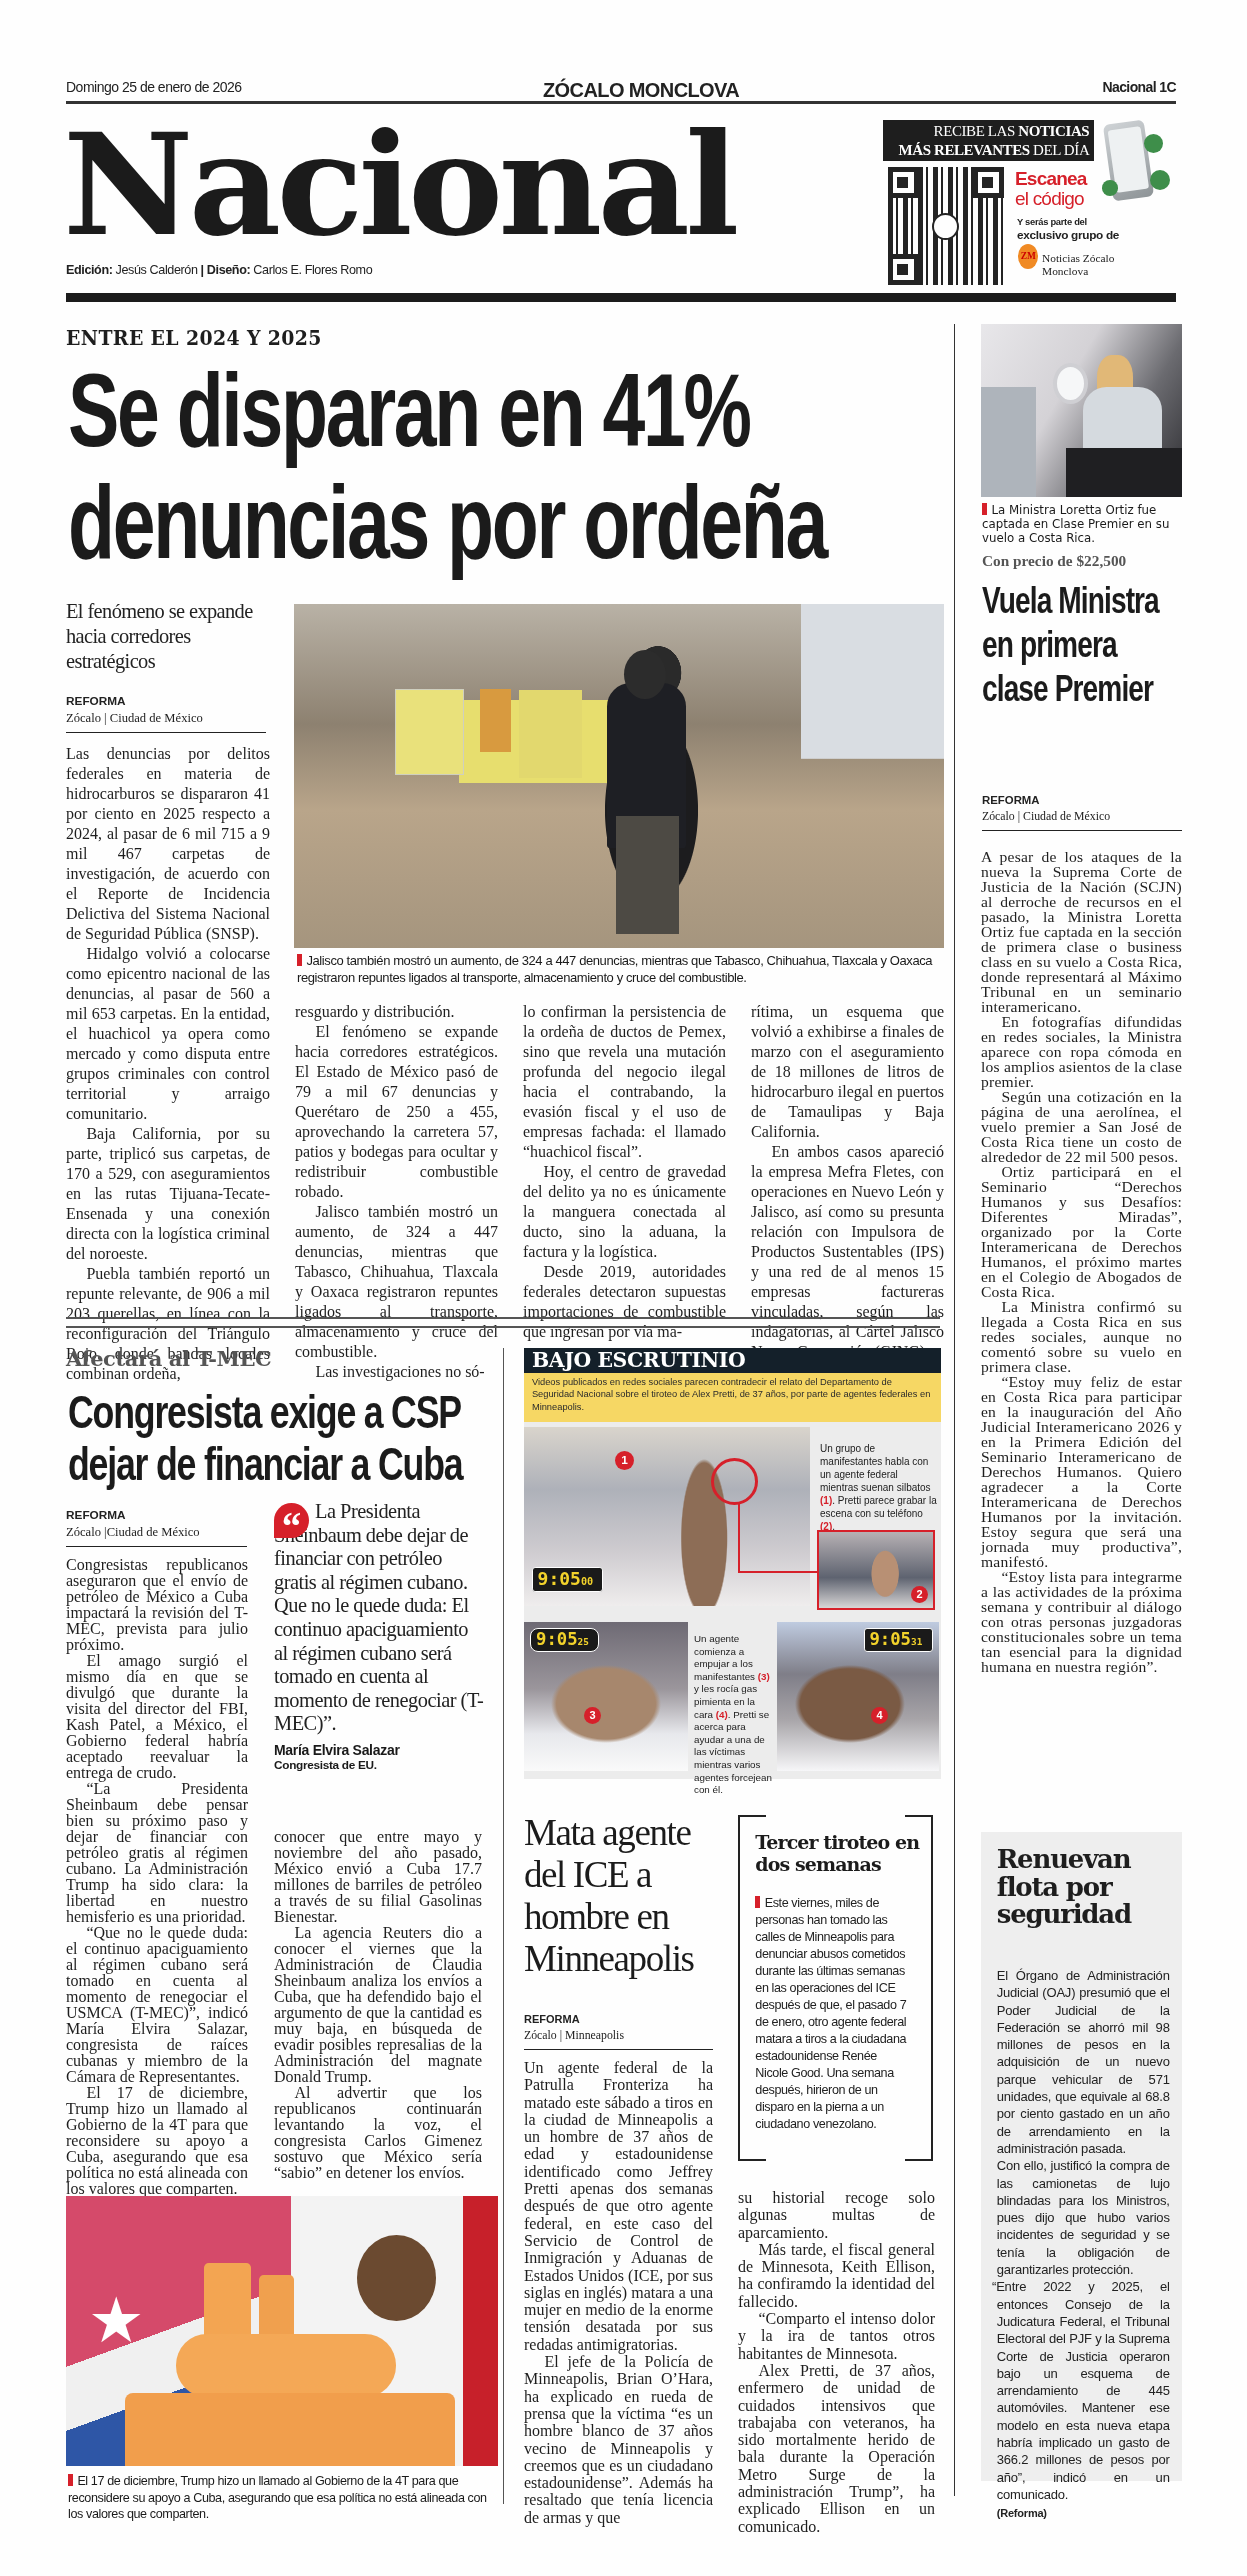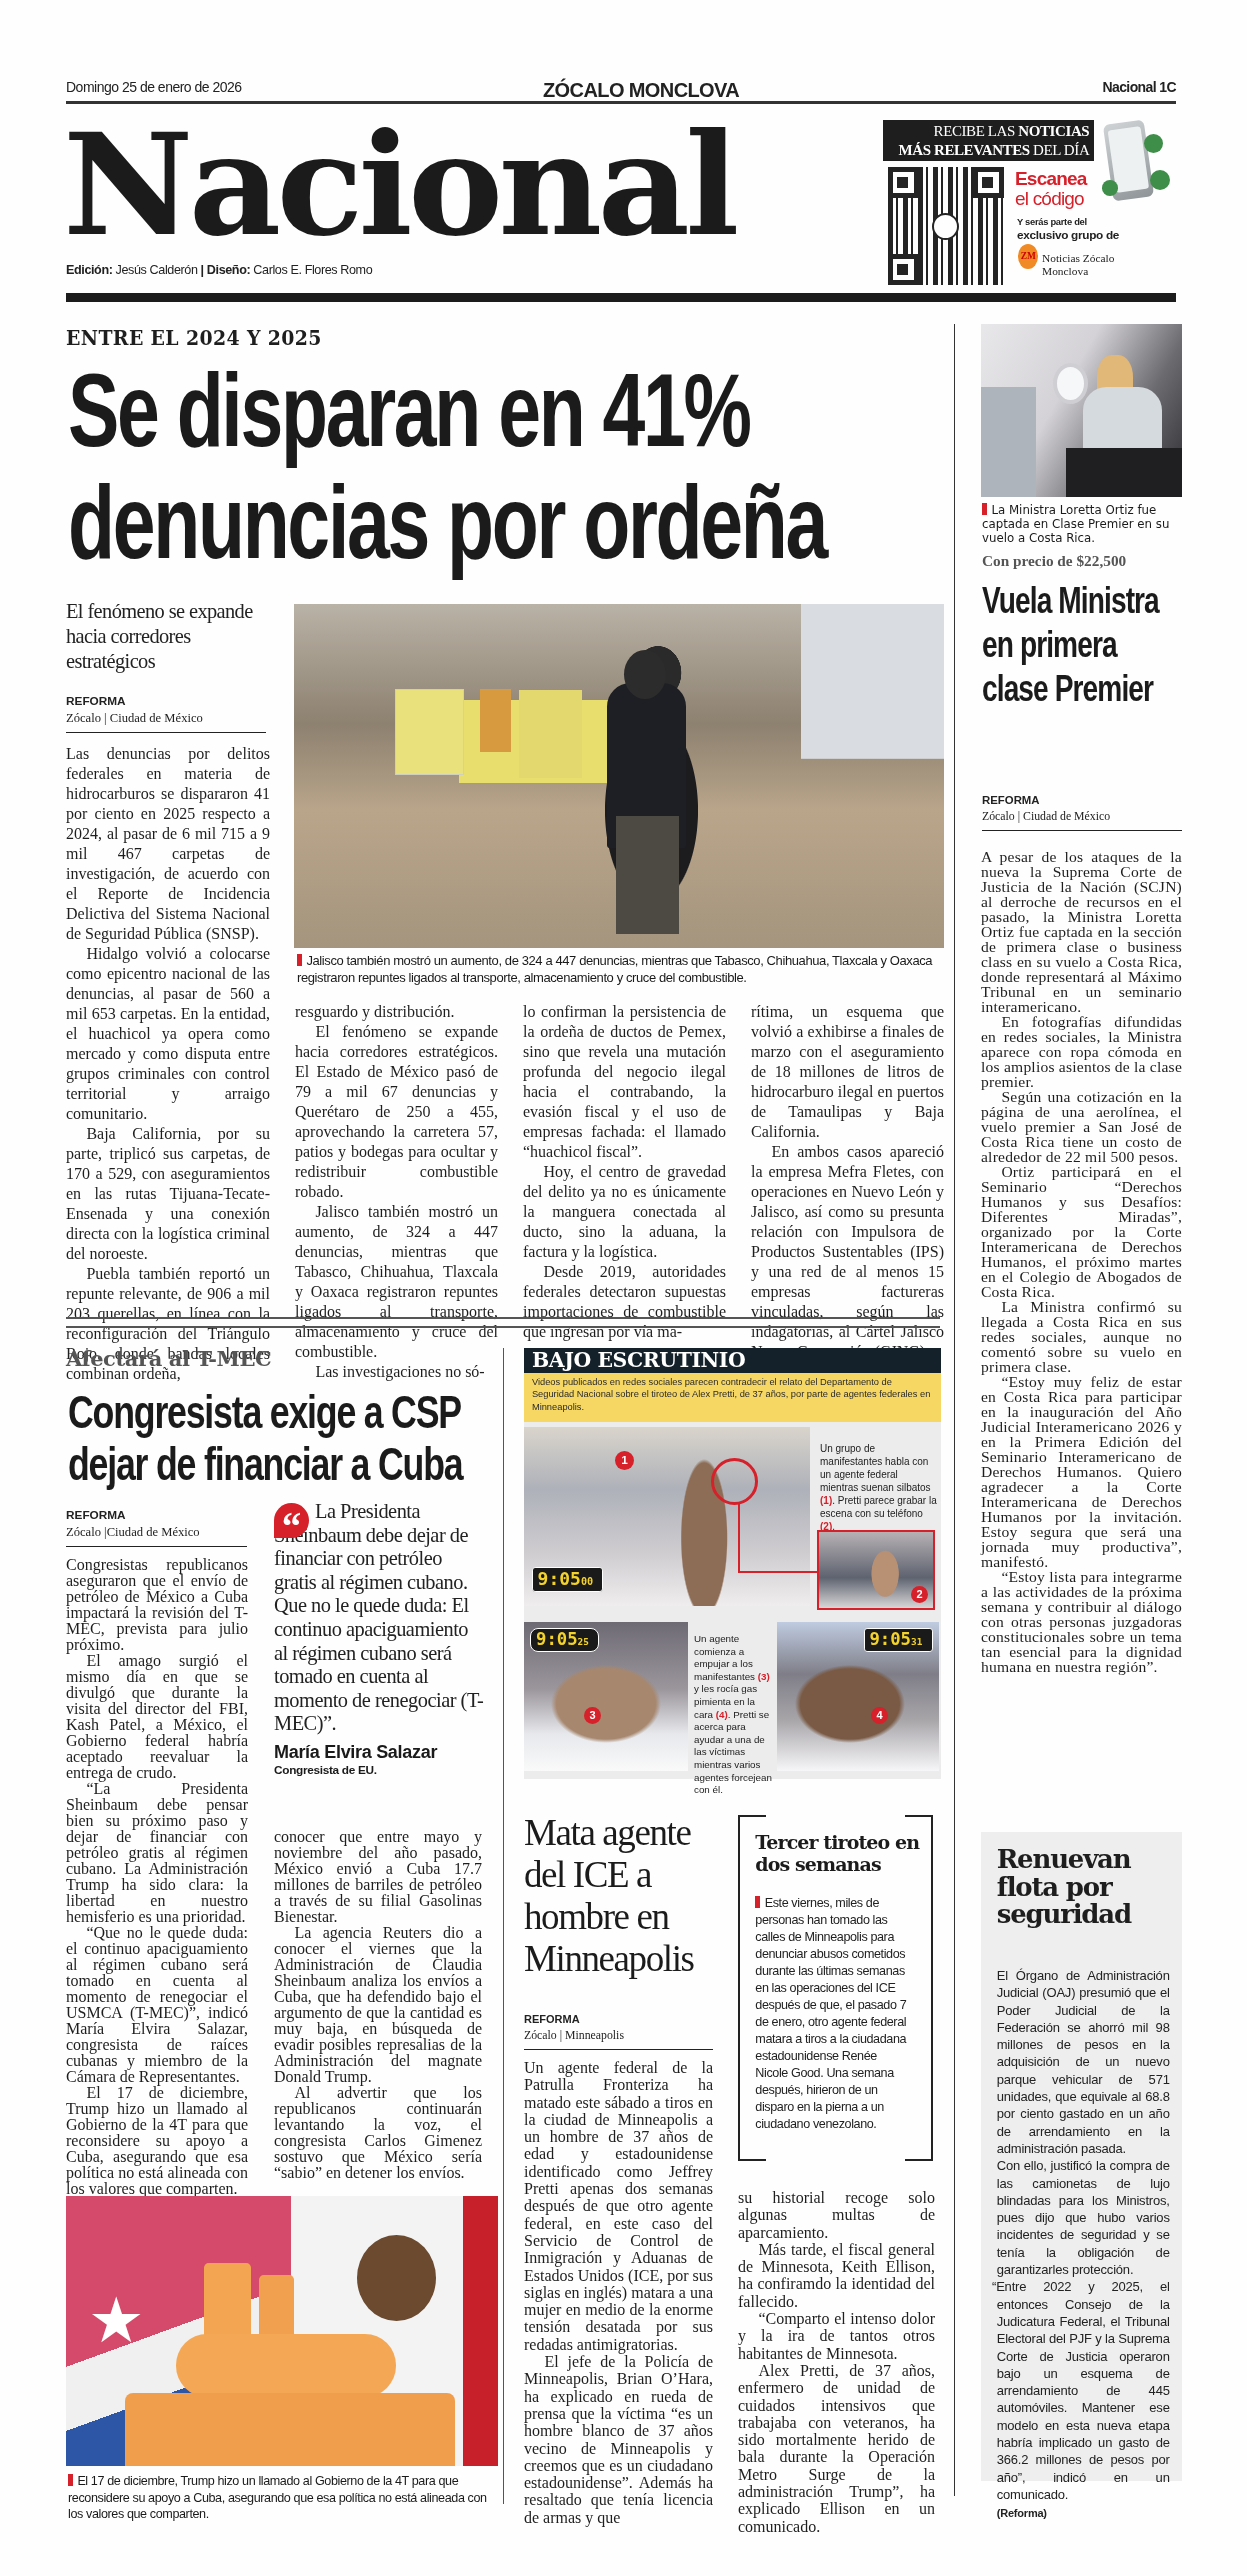--- a/index.html
+++ b/index.html
@@ -178,21 +178,21 @@
   <p>El amago surgió el mismo día en que se divulgó que durante la visita del director del FBI, Kash Patel, a México, el Gobierno federal habría aceptado reevaluar la entrega de crudo.</p>
   <p>“La Presidenta Sheinbaum debe pensar bien su próximo paso y dejar de financiar con petróleo gratis al régimen cubano. La Administración Trump ha sido clara: la libertad en nuestro hemisferio es una prioridad.</p>
   <p>“Que no le quede duda: el continuo apaciguamiento al régimen cubano será tomado en cuenta al momento de renegociar el USMCA (T-MEC)”, indicó María Elvira Salazar, congresista de raíces cubanas y miembro de la Cámara de Representantes.</p>
   <p>El 17 de diciembre, Trump hizo un llamado al Gobierno de la 4T para que reconsidere su apoyo a Cuba, asegurando que esa política no está alineada con los valores que comparten.</p>
   <p>El miércoles pasado se dio a</p>
 </div>
 
 <div class="abs" style="left:274px; top:1500px; width:212px;">
   <div class="abs" style="left:0; top:3.1px; width:35px; height:35px; border-radius:50% 50% 50% 0; background:#d6202a; color:#fff; font:bold 39px/47px 'Liberation Serif',serif; text-align:center;">“</div>
   <div class="serif" style="font-size:20.4px; line-height:23.6px; text-indent:41px; color:#222; letter-spacing:-0.5px;">La Presidenta Sheinbaum debe dejar de financiar con petróleo gratis al régimen cubano. Que no le quede duda: El continuo apaciguamiento al régimen cubano será tomado en cuenta al momento de renegociar (T-MEC)”.</div>
-  <div class="sans" style="margin-top:6.3px; font-weight:bold; font-size:18px; letter-spacing:-0.3px;">María Elvira Salazar</div>
+  <div class="sans" style="margin-top:6.3px; font-weight:bold; font-size:14px; letter-spacing:-0.3px;">María Elvira Salazar</div>
   <div class="sans" style="font-weight:bold; font-size:11.8px; letter-spacing:-0.3px;">Congresista de EU.</div>
 </div>
 <div class="abs body-text" style="left:274px; top:1829px; width:208px; font-size:16px; line-height:16px;">
   <p style="text-indent:0">conocer que entre mayo y noviembre del año pasado, México envió a Cuba 17.7 millones de barriles de petróleo a través de su filial Gasolinas Bienestar.</p>
   <p>La agencia Reuters dio a conocer el viernes que la Administración de Claudia Sheinbaum analiza los envíos a Cuba, que ha defendido bajo el argumento de que la cantidad es muy baja, en búsqueda de evadir posibles represalias de la Administración del magnate Donald Trump.</p>
   <p>Al advertir que los republicanos continuarán levantando la voz, el congresista Carlos Gimenez sostuvo que México sería “sabio” en detener los envíos.</p>
 </div>
 
 <div class="abs photo" style="left:66px; top:2196px; width:432px; height:270px;
   background:

